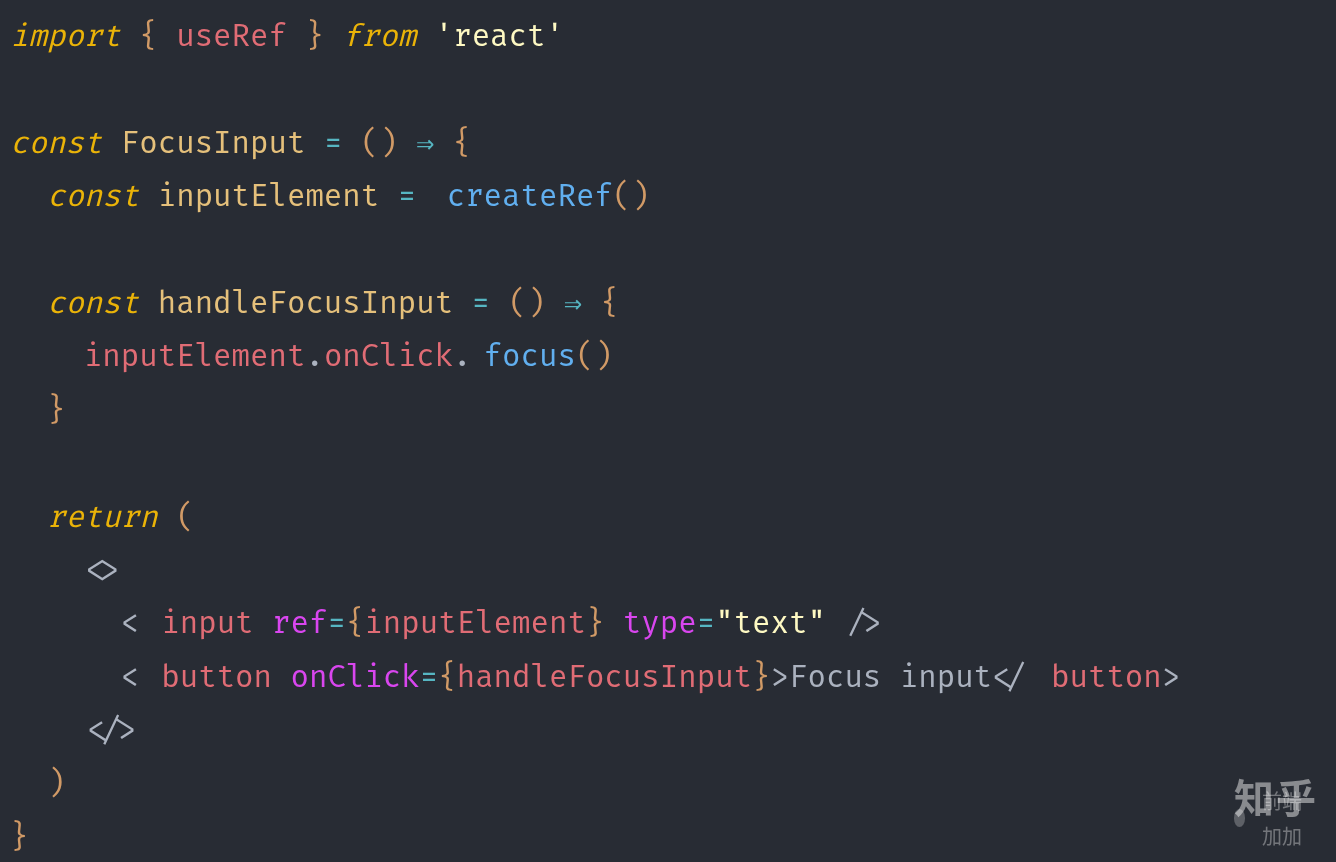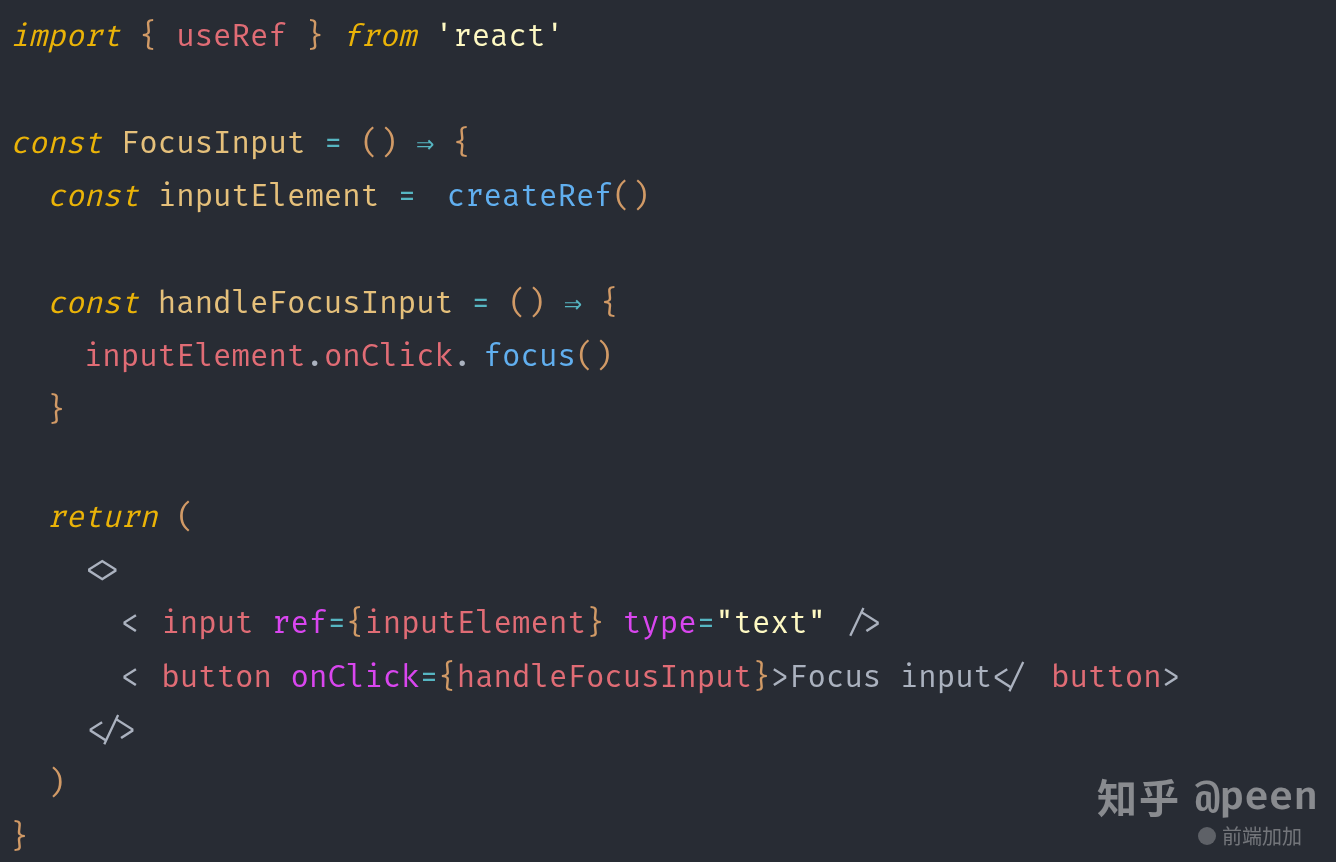--- a/index.html
+++ b/index.html
@@ -92,18 +92,17 @@
   <span class="kw">return</span> <span class="br">(</span>
     <span class="ang">&lt;&gt;</span>
       <span class="ang">&lt;</span><span class="tag">input</span> <span class="attr">ref</span><span class="op">=</span><span class="br">{</span><span class="var">inputElement</span><span class="br">}</span> <span class="attr">type</span><span class="op">=</span><span class="str">"text"</span> <span class="ang">/&gt;</span>
       <span class="ang">&lt;</span><span class="tag">button</span> <span class="attr">onClick</span><span class="op">=</span><span class="br">{</span><span class="var">handleFocusInput</span><span class="br">}</span><span class="ang">&gt;</span><span class="txt">Focus input</span><span class="ang">&lt;/</span><span class="tag">button</span><span class="ang">&gt;</span>
     <span class="ang">&lt;/&gt;</span>
   <span class="br">)</span>
 <span class="br">}</span></pre>
 
 <div class="watermark">
   <span class="zhihu">知乎</span>
-  <span class="handle">@peen</span>
   <span class="sub">
     <span class="dot"></span>
     <span>前端加加</span>
   </span>
 </div>
 
 </body></html>

